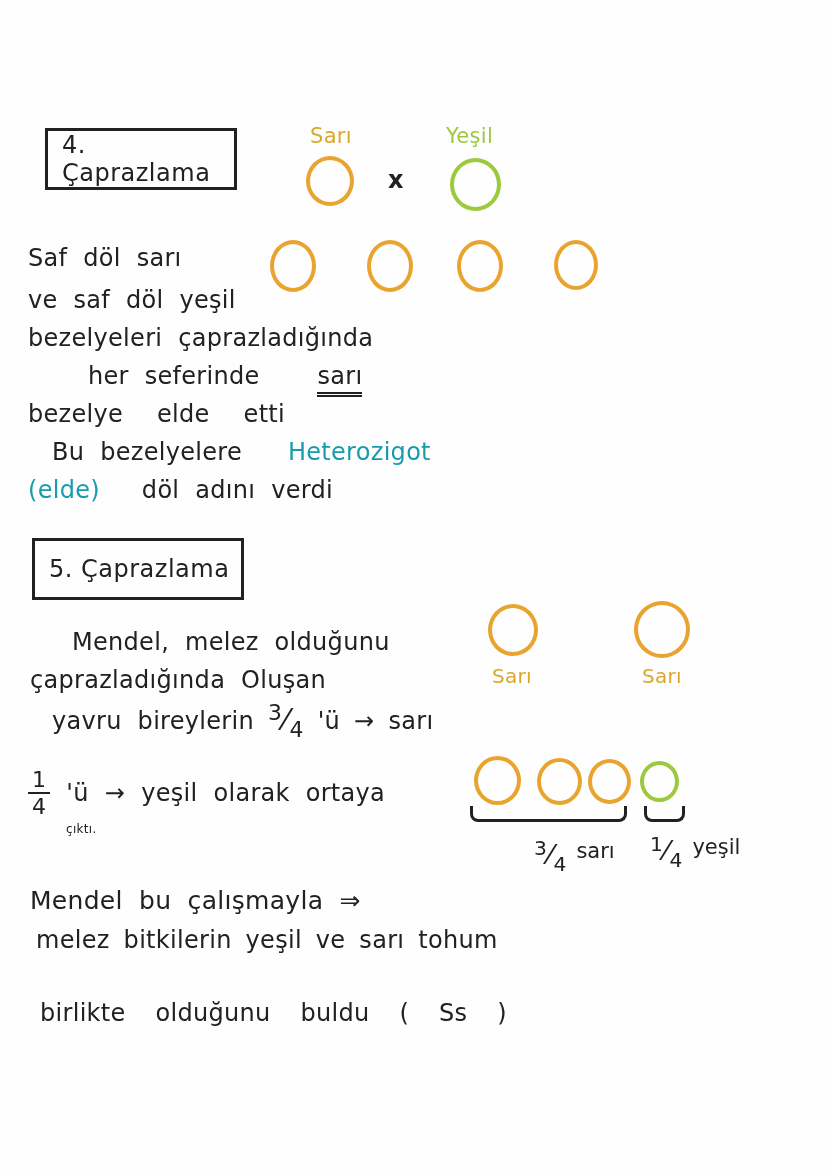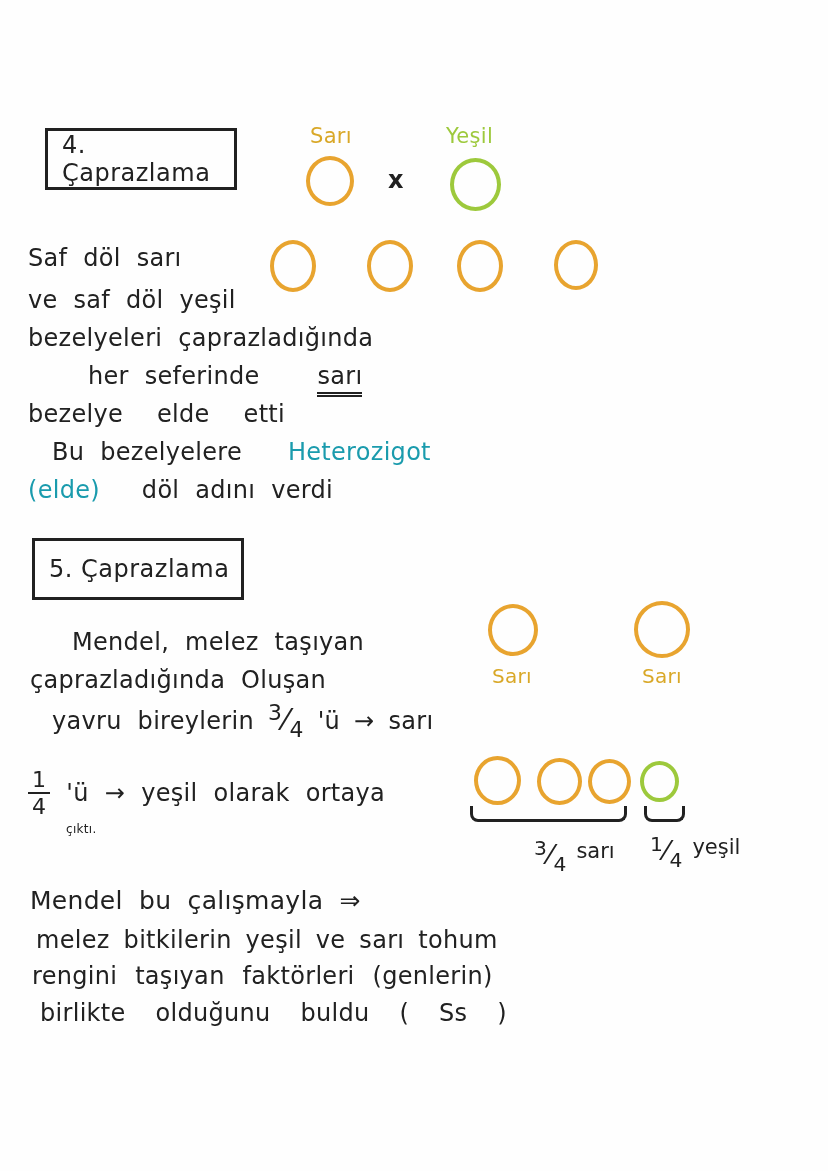--- a/index.html
+++ b/index.html
@@ -128,21 +128,21 @@
   <div class="hand" style="left:28px; top:476px;">
     <span class="teal">(elde)</span>
     <span style="display:inline-block; width:10px;"></span>
     <span>döl adını verdi</span>
   </div>
 
   <div class="title-box" style="left:32px; top:538px; width:212px; height:62px;">
     <span>5. Çaprazlama</span>
   </div>
 
-  <div class="hand" style="left:72px; top:628px;">Mendel, melez taşıyan</div>
+  <div class="hand" style="left:72px; top:628px;">Mendel, melez olduğunu</div>
   <div class="hand" style="left:30px; top:666px;">çaprazladığında Oluşan</div>
 
   <div class="hand inline-row" style="left:52px; top:700px; gap:14px;">
     <span>yavru bireylerin</span>
     <span class="frac-sl" style="font-size:28px;"><sup>3</sup><span class="slash">⁄</span><sub>4</sub></span>
     <span>'ü</span>
     <span>→</span>
     <span>sarı</span>
   </div>
 
@@ -174,16 +174,15 @@
     <span class="frac-sl" style="font-size:26px;"><sup>3</sup><span class="slash">⁄</span><sub>4</sub></span>
     <span style="font-size:21px; padding-top:3px;">sarı</span>
   </div>
   <div class="ratio-label" style="left:650px; top:832px;">
     <span class="frac-sl" style="font-size:26px;"><sup>1</sup><span class="slash">⁄</span><sub>4</sub></span>
     <span style="font-size:21px; padding-top:3px;">yeşil</span>
   </div>
 
   <div class="hand" style="left:30px; top:886px; font-size:25px;">Mendel bu çalışmayla ⇒</div>
   <div class="hand" style="left:36px; top:926px; word-spacing:6px;">melez bitkilerin yeşil ve sarı tohum</div>
-  <div class="hand" style="left:32px; top:962px; word-spacing:10px;">rengini taşıyan faktörleri (genlerin)</div>
   <div class="hand" style="left:40px; top:999px; word-spacing:22px;">birlikte olduğunu buldu ( Ss )</div>
 
 </div>
 
 </body></html>

